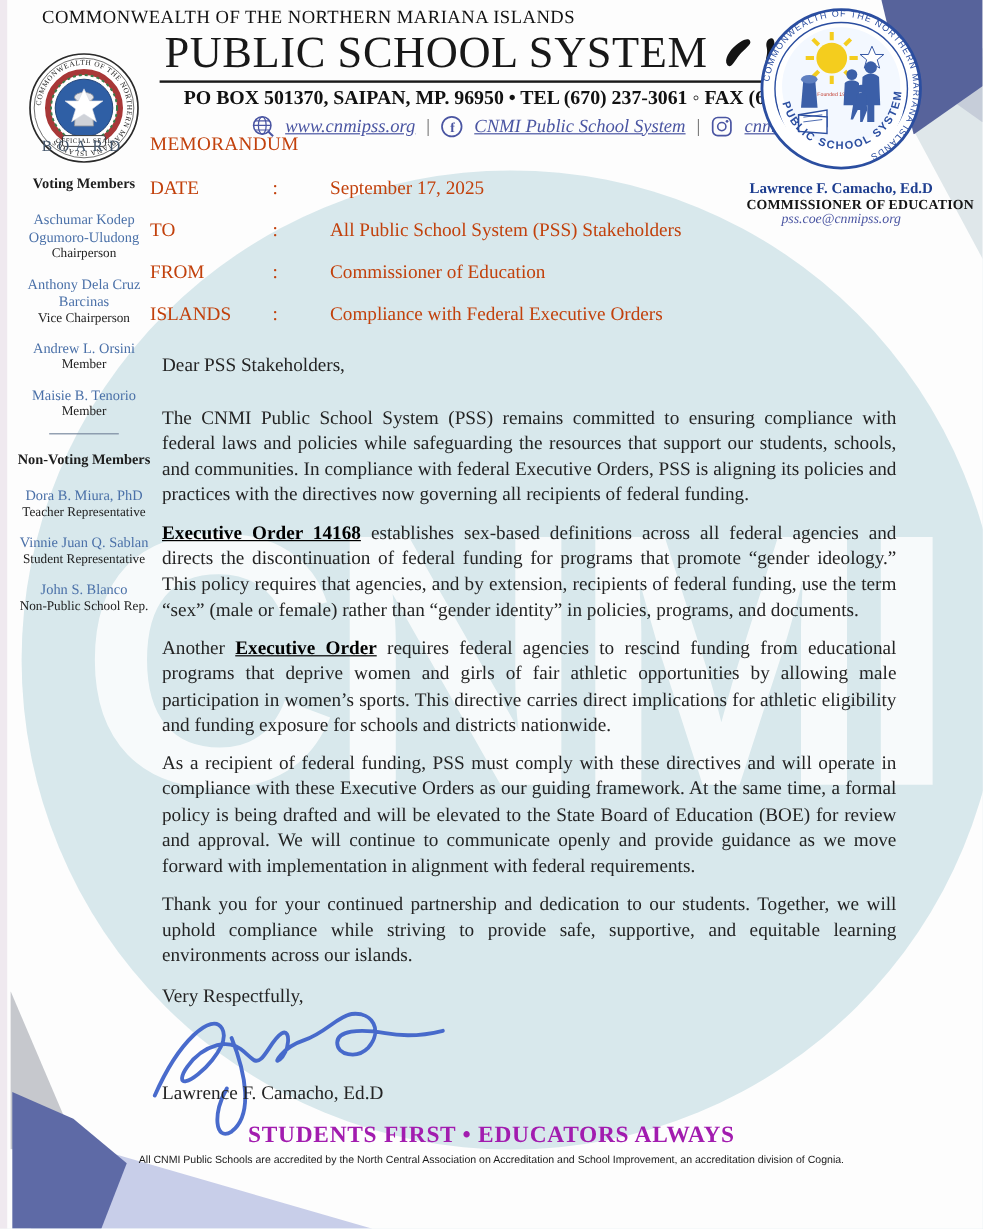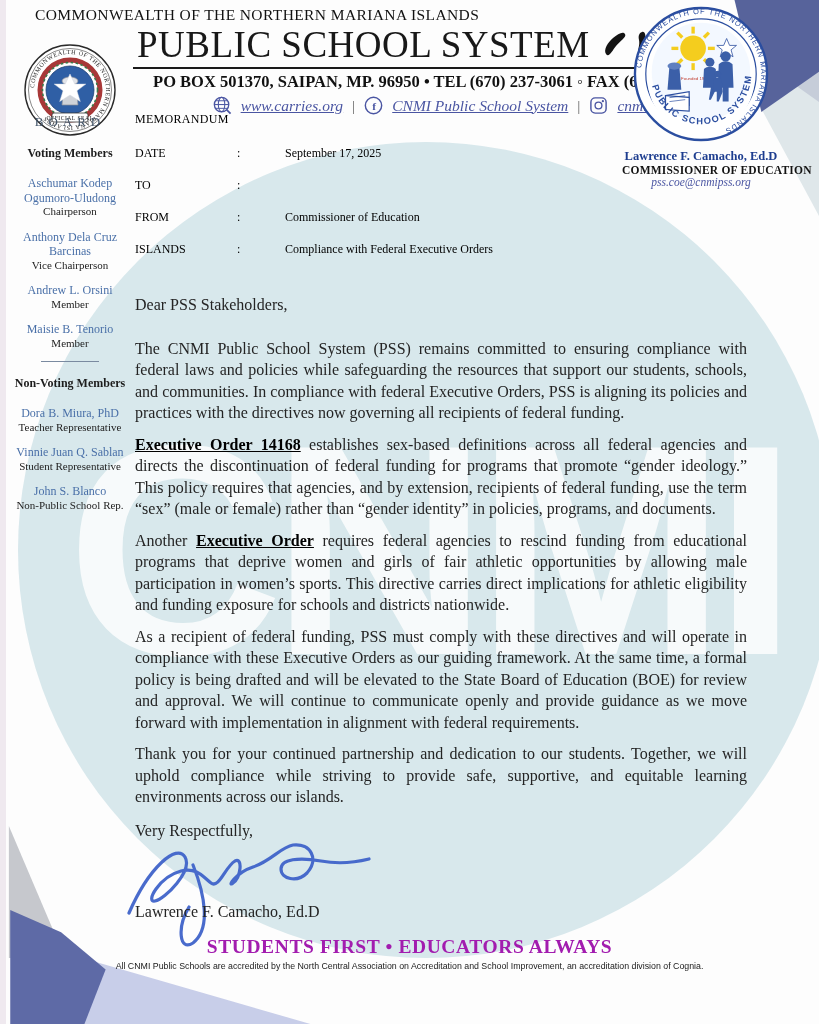--- a/index.html
+++ b/index.html
@@ -51,21 +51,21 @@
   
   .board { position:absolute; left:8px; top:114px; width:124px; text-align:center; }
   .board-heading { letter-spacing:5px; font-size:13px; color:#44566b; margin-bottom:16px; }
   .board-group-label { font-weight:bold; font-size:12px; color:#1d1d1d; margin-bottom:15px; }
   .board-entry { margin-bottom:11px; line-height:1.22; }
   .board-entry .b-name { color:#4a70a8; font-size:12px; }
   .board-entry .b-role { color:#222; font-size:11px; }
   .board-divider { width:58px; border-top:1.5px solid #7a8aa0; margin:4px auto 14px auto; }
 
   
-  .memo { position:absolute; left:135px; top:112px; width:612px; font-size:12px; color:#000000; }
+  .memo { position:absolute; left:125px; top:112px; width:612px; font-size:16px; color:#c2410c; }
   .memo-heading { margin-bottom:19px; letter-spacing:0.3px; }
   .memo-row { display:grid; grid-template-columns:102px 48px 1fr; margin-bottom:17px; }
   .memo-label { }
   .memo-colon { }
   .memo-value { }
 
   
   .letter { position:absolute; left:135px; top:294px; width:612px; font-size:16px; color:#242424; line-height:21.5px; }
   .salutation { margin-bottom:22px; }
   .letter p { text-align:justify; margin-bottom:10px; }
@@ -136,21 +136,21 @@
         <span class="social-icon">
           <svg width="19" height="19" viewBox="0 0 20 20">
               <circle cx="9" cy="9" r="7.6" fill="none" stroke="#4a55a2" stroke-width="1.4"></circle>
               <ellipse cx="9" cy="9" rx="3.4" ry="7.6" fill="none" stroke="#4a55a2" stroke-width="1.1"></ellipse>
               <line x1="1.6" y1="9" x2="16.4" y2="9" stroke="#4a55a2" stroke-width="1.1"></line>
               <line x1="2.6" y1="5" x2="15.4" y2="5" stroke="#4a55a2" stroke-width="1"></line>
               <line x1="2.6" y1="13" x2="15.4" y2="13" stroke="#4a55a2" stroke-width="1"></line>
               <line x1="14.5" y1="14.5" x2="18.5" y2="18.5" stroke="#4a55a2" stroke-width="1.8"></line>
             </svg>
         </span>
-        <span class="social-link">www.carries.org</span>
+        <span class="social-link">www.cnmipss.org</span>
         <span class="social-sep">|</span>
         <span class="social-icon">
           <svg width="19" height="19" viewBox="0 0 20 20">
               <circle cx="10" cy="10" r="8.6" fill="none" stroke="#4a55a2" stroke-width="1.5"></circle>
               <text x="10.6" y="14.6" font-size="12" font-weight="bold" fill="#4a55a2" text-anchor="middle" font-family="Liberation Serif,serif">f</text>
             </svg>
         </span>
         <span class="social-link">CNMI Public School System</span>
         <span class="social-sep">|</span>
         <span class="social-icon">
@@ -260,20 +260,21 @@
     <div class="memo">
       <div class="memo-heading">MEMORANDUM</div>
       <div class="memo-row">
         <span class="memo-label">DATE</span>
         <span class="memo-colon">:</span>
         <span class="memo-value">September 17, 2025</span>
       </div>
       <div class="memo-row">
         <span class="memo-label">TO</span>
         <span class="memo-colon">:</span>
+        <span class="memo-value">All Public School System (PSS) Stakeholders</span>
       </div>
       <div class="memo-row">
         <span class="memo-label">FROM</span>
         <span class="memo-colon">:</span>
         <span class="memo-value">Commissioner of Education</span>
       </div>
       <div class="memo-row">
         <span class="memo-label">ISLANDS</span>
         <span class="memo-colon">:</span>
         <span class="memo-value">Compliance with Federal Executive Orders</span>

